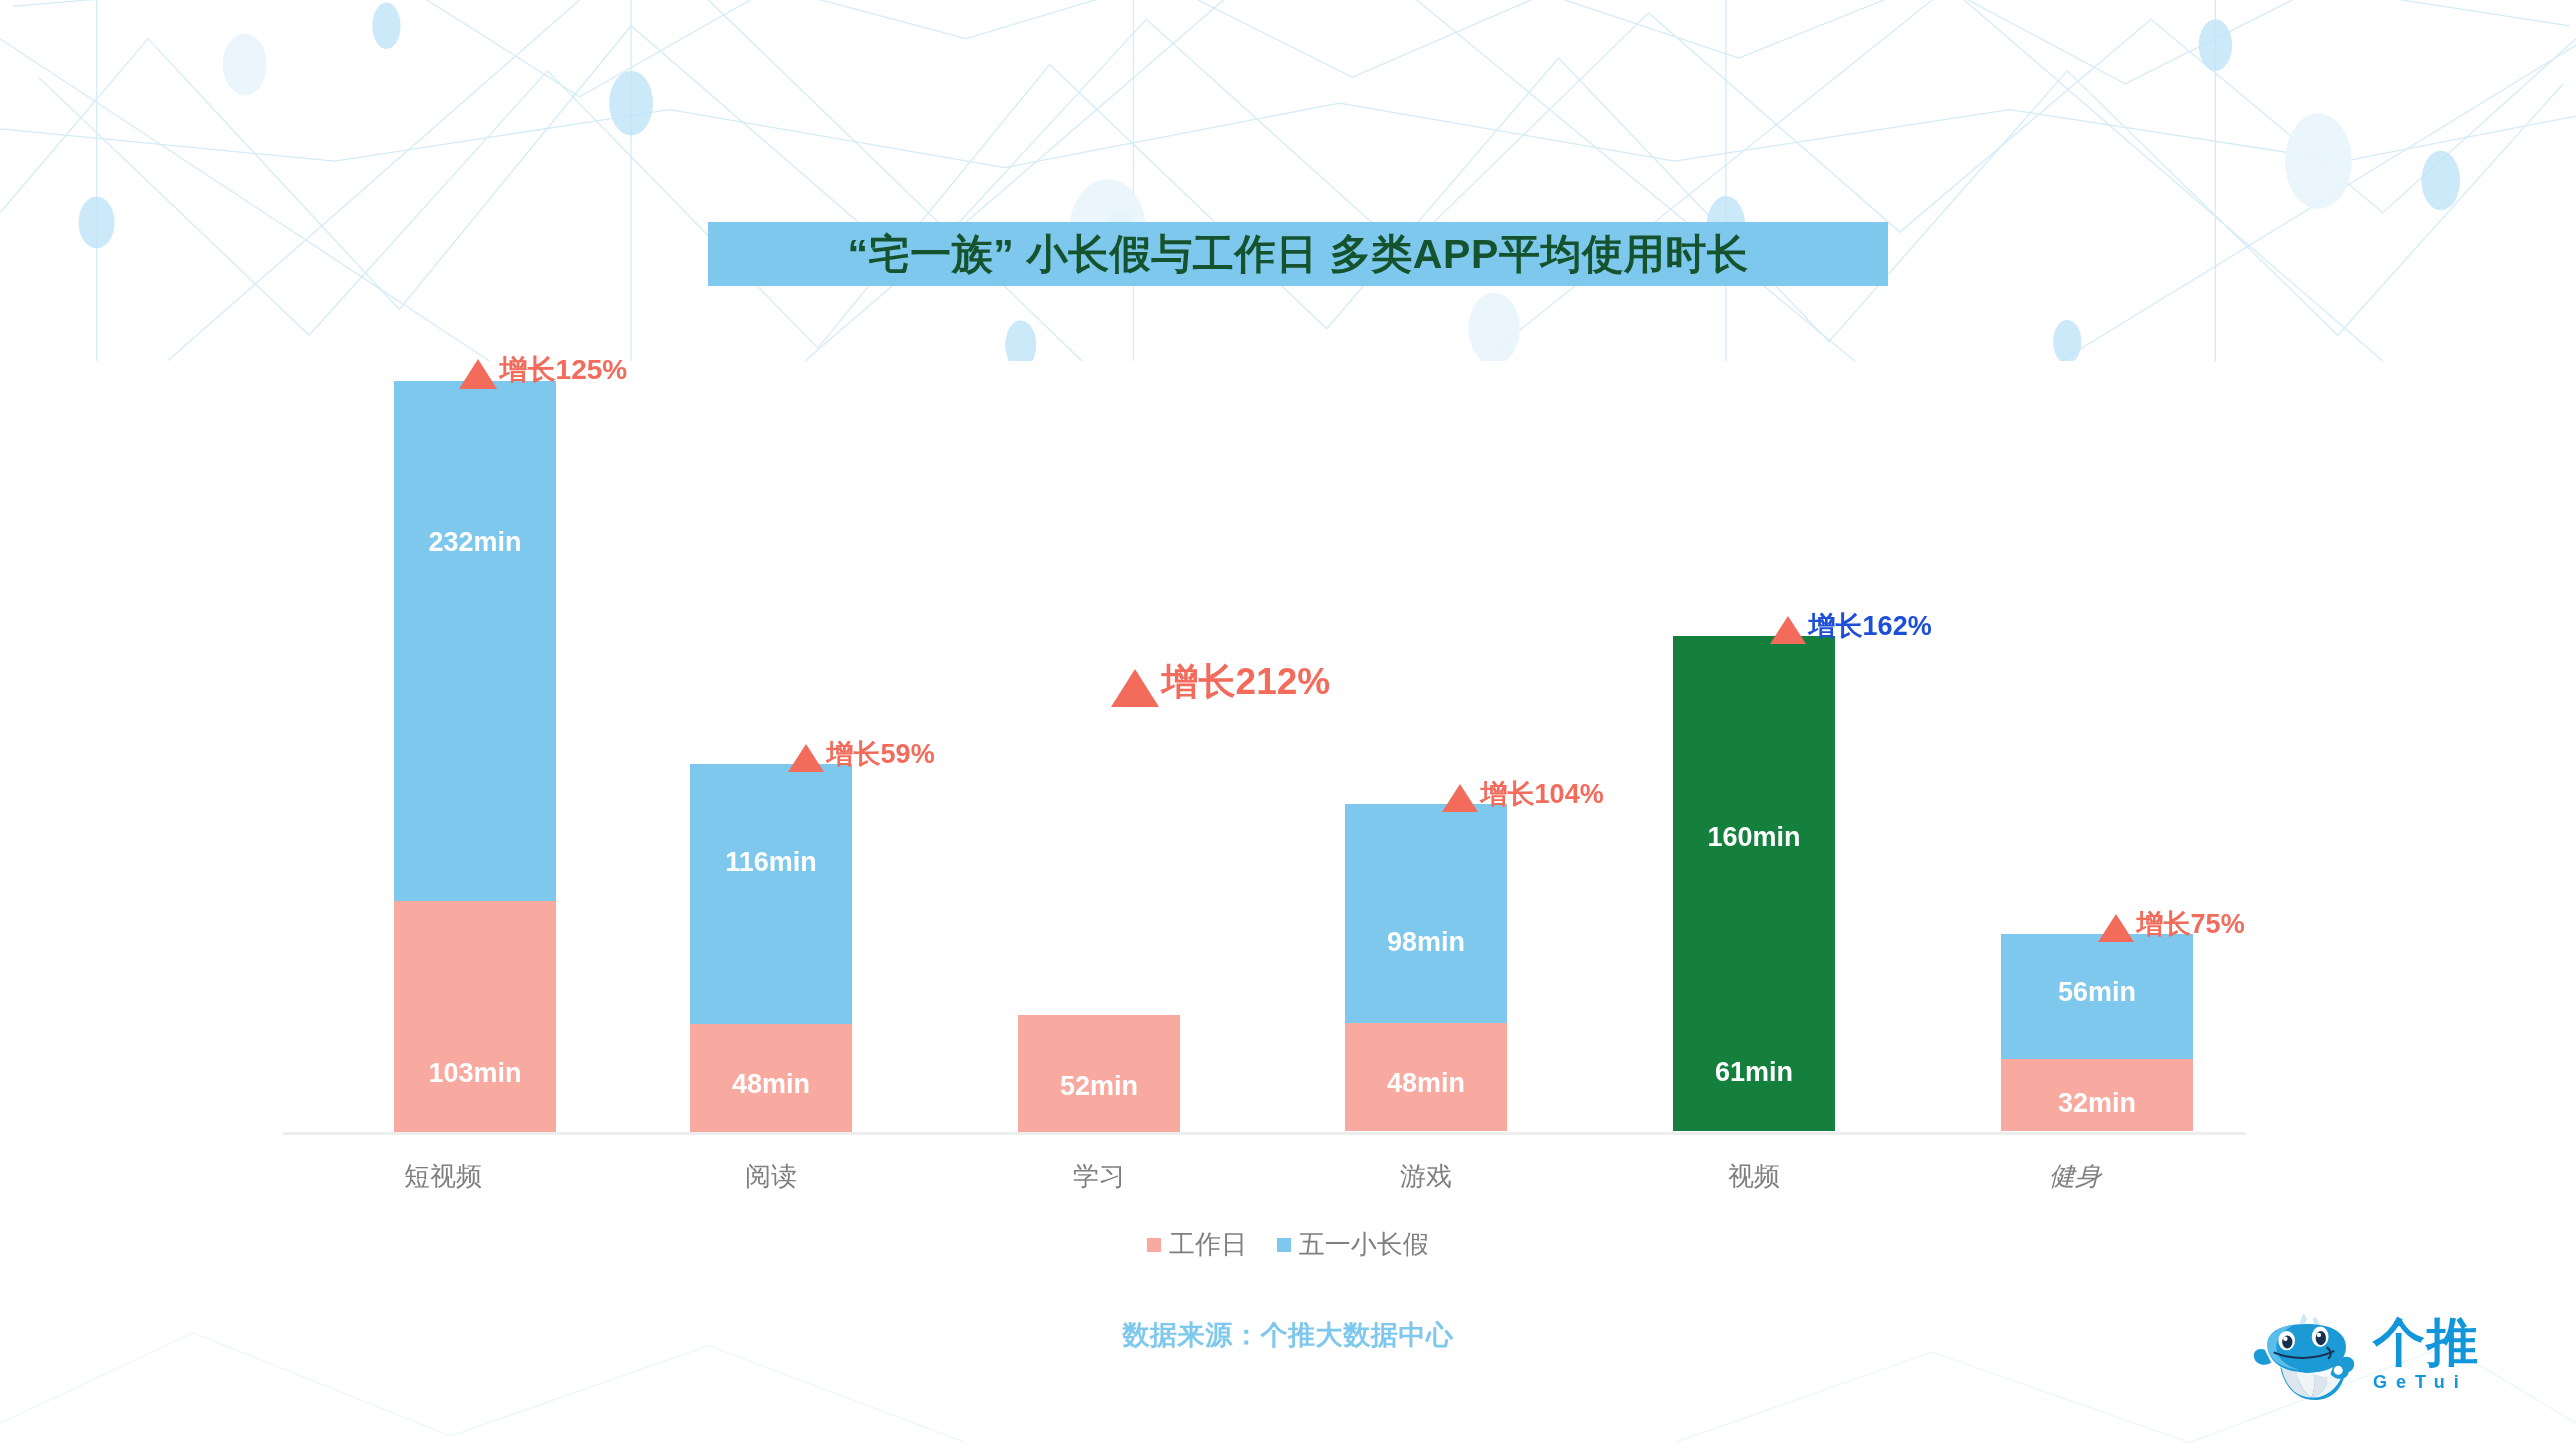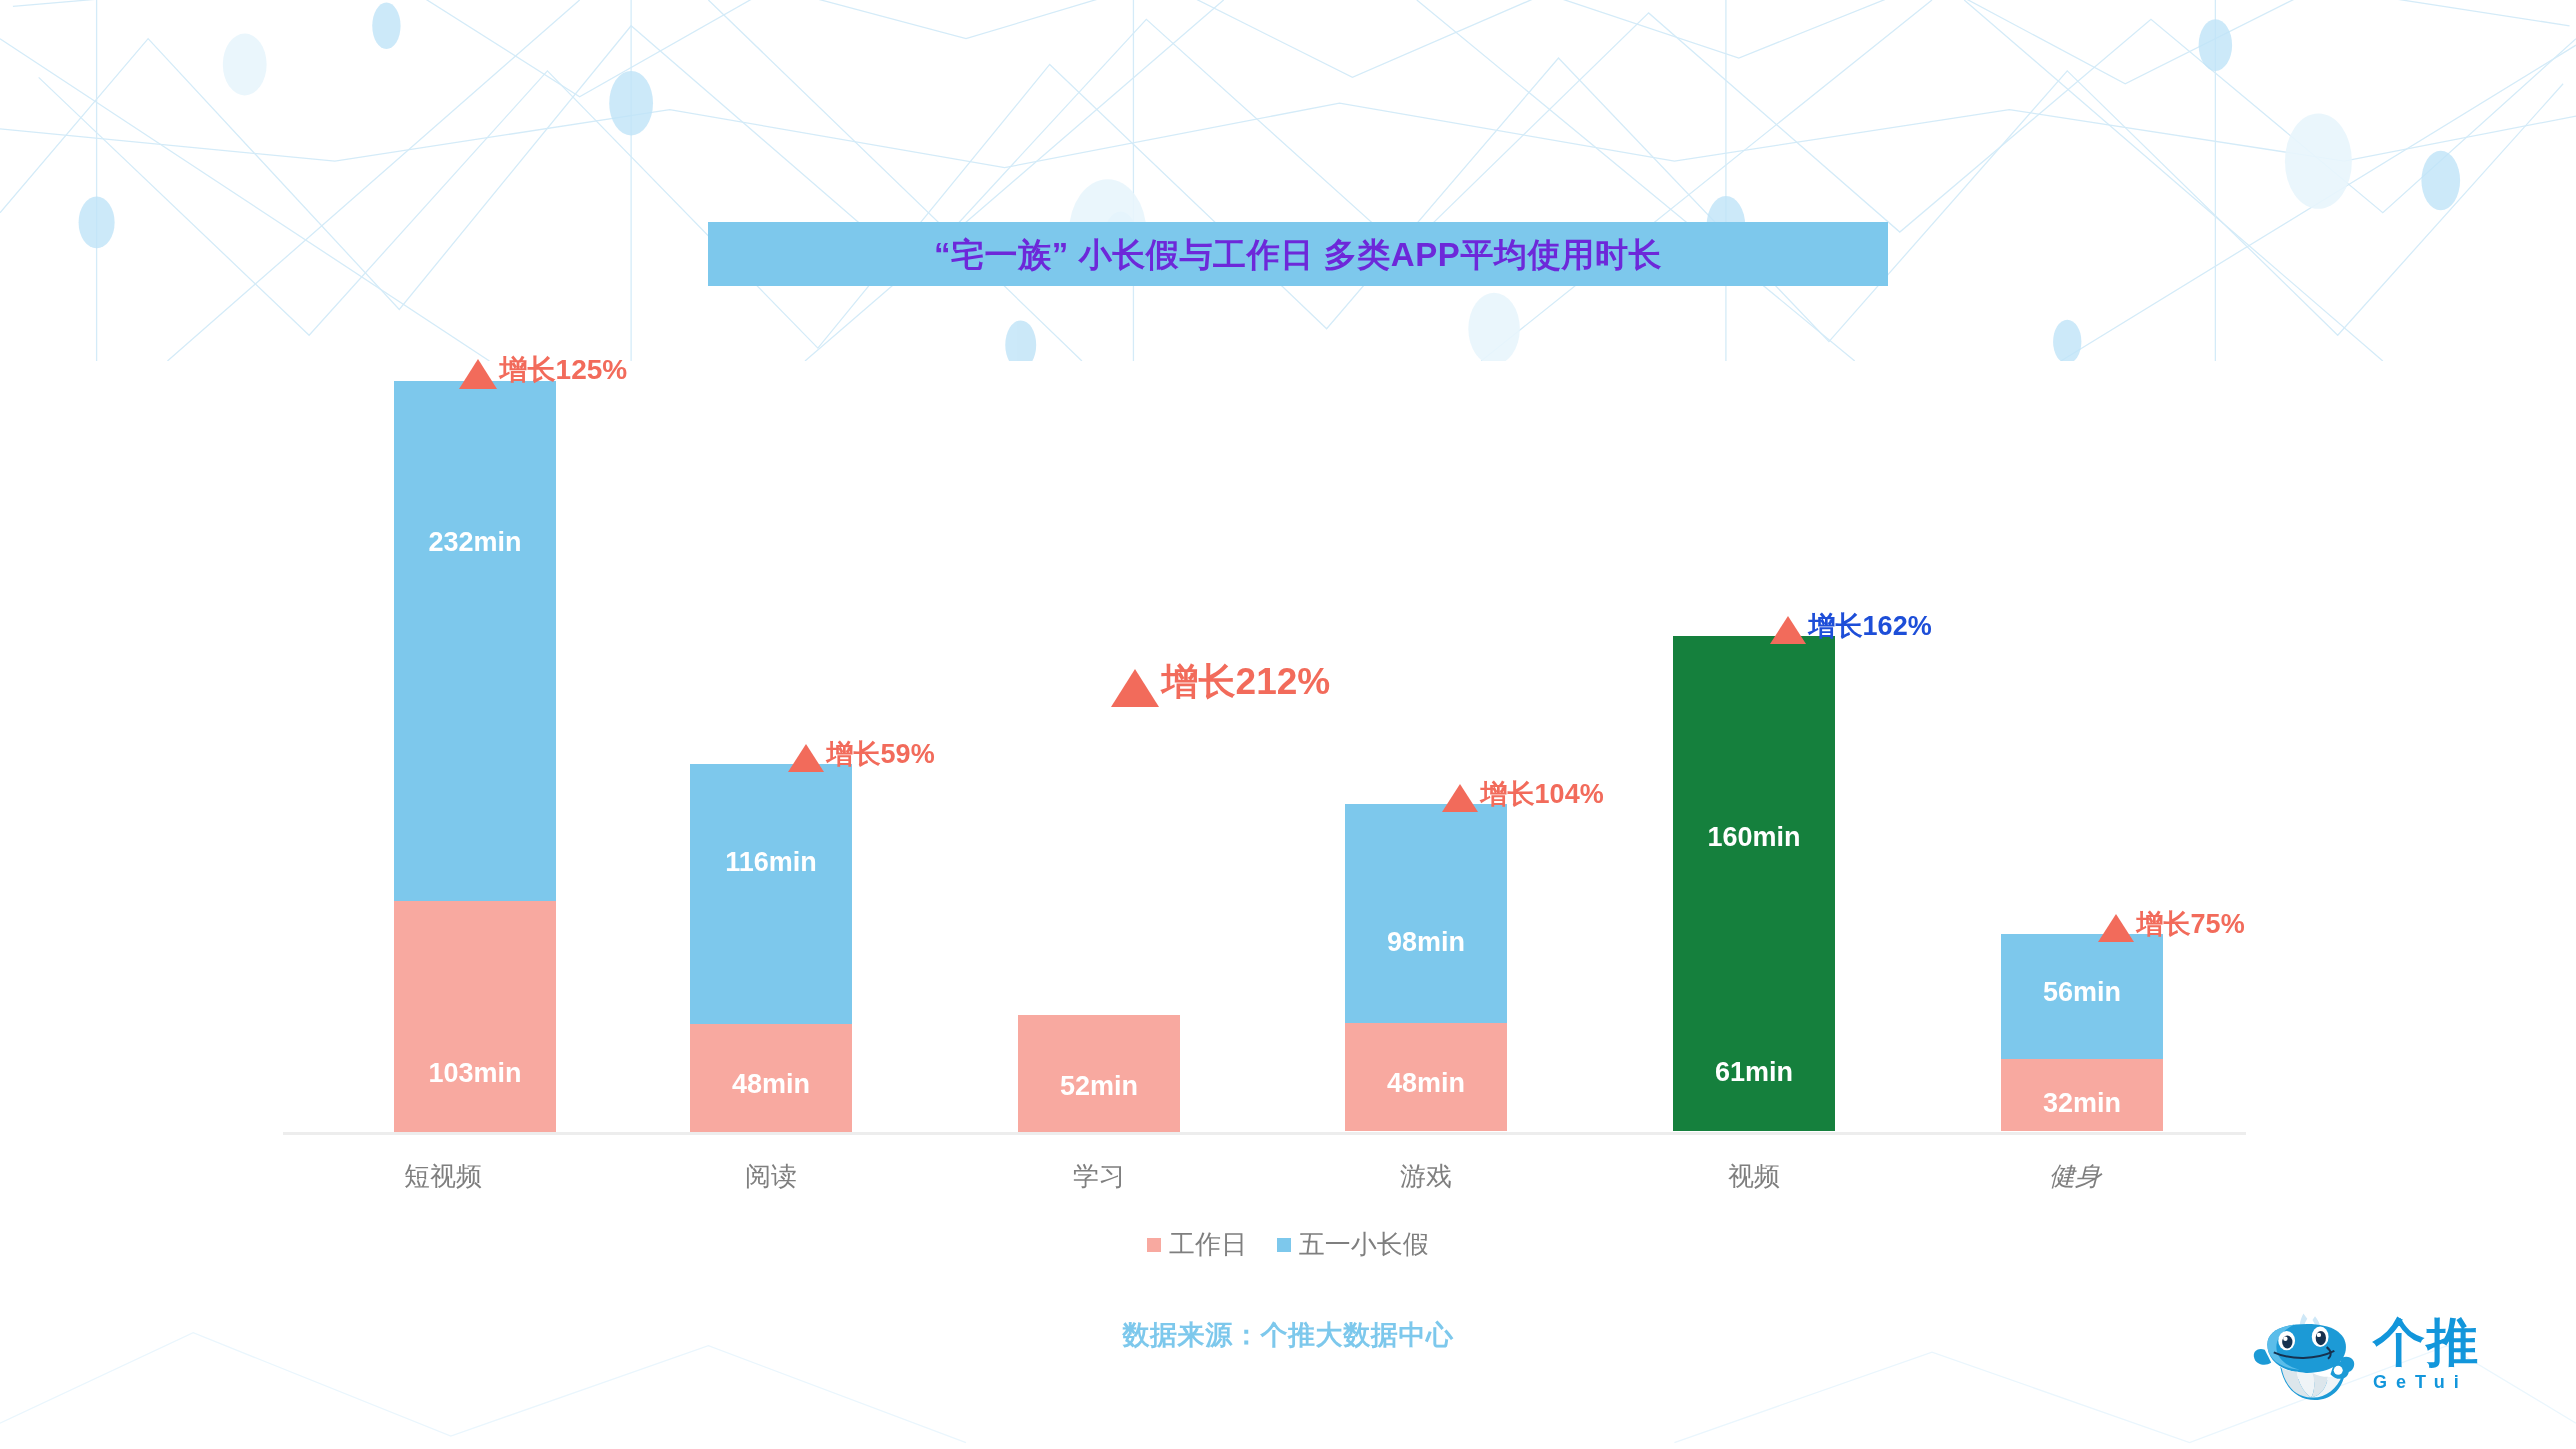--- a/index.html
+++ b/index.html
@@ -23,22 +23,22 @@
 
   
   #title-banner {
     position:absolute;
     left:708px; top:222px;
     width:1180px; height:64px;
     background:#7DC8EC;
     display:flex; align-items:center; justify-content:center;
   }
   #title-text {
-    color:#6d28d9;
-    font-size:33px;
+    color:#14532d;
+    font-size:41px;
     font-weight:bold;
     letter-spacing:0.6px;
     white-space:nowrap;
     line-height:1;
   }
 
   
   #chart-area {
     position:absolute;
     left:0; top:0; width:2576px; height:1449px;
@@ -237,21 +237,21 @@
       </div>
       <div class="seg seg-workday" style="height: 137px; background: #15803d;">
         <span class="seg-label" style="top: 63px;">61min</span>
       </div>
     </div>
     <div class="cat-label" style="left: 1673px; width: 162px;">视频</div>
     <div class="growth" style="left: 1770px; top: 608px; font-size: 27px; color: #1d4ed8;">
       <span class="tri" style="border-left-width: 18px; border-right-width: 18px; border-bottom-width: 28px; border-bottom-color: rgb(242, 107, 91);"></span>
       <span>增长162%</span>
     </div>
-    <div class="bar-stack" style="left: 2001px; top: 934px; width: 162px; height: 197px; bottom: auto;">
+    <div class="bar-stack" style="left: 2001px; top: 934px; width: 192px; height: 197px; bottom: auto;">
       <div class="seg seg-holiday" style="height: 126px; background: rgb(125, 200, 236);">
         <span class="seg-label" style="top: 43px;">56min</span>
       </div>
       <div class="seg seg-workday" style="height: 72px; background: rgb(248, 169, 160);">
         <span class="seg-label" style="top: 29px;">32min</span>
       </div>
     </div>
     <div class="cat-label" style="left: 1994px; width: 162px; font-style: italic;">健身</div>
     <div class="growth" style="left: 2098px; top: 906px; font-size: 27px; color: rgb(242, 107, 91);">
       <span class="tri" style="border-left-width: 18px; border-right-width: 18px; border-bottom-width: 28px; border-bottom-color: rgb(242, 107, 91);"></span>

